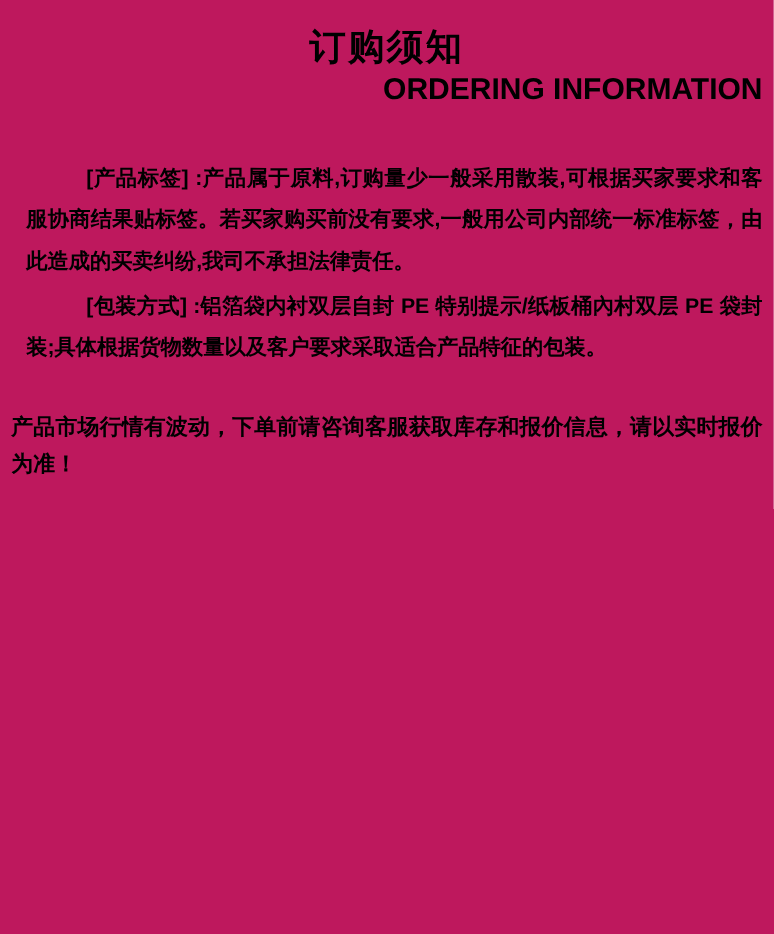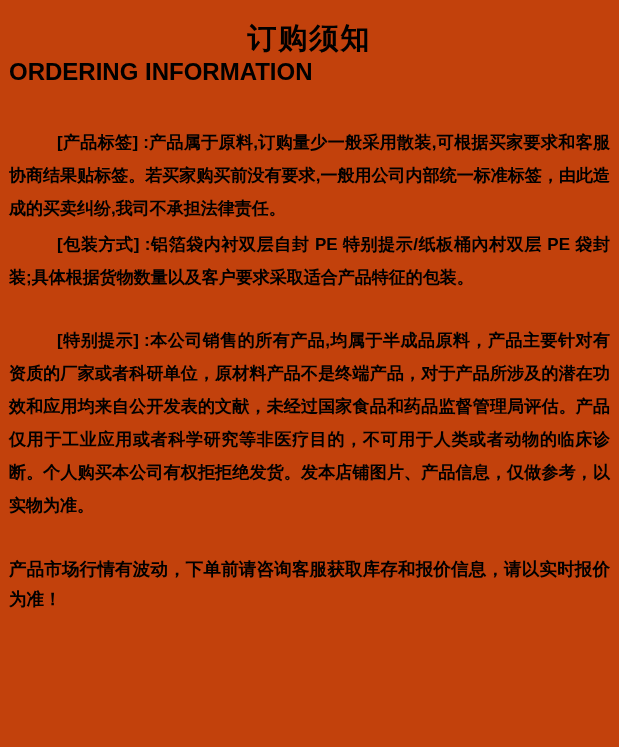--- a/index.html
+++ b/index.html
@@ -13,40 +13,40 @@
     height: 747px;
     overflow: hidden;
     font-family: "Liberation Sans", "DejaVu Sans", sans-serif;
     font-weight: 700;
     color: #000000;
   }
   .doc {
     width: 619px;
     height: 747px;
     padding: 16px 9px 0 9px;
-    background: #c2410c;
+    background: #be185d;
   }
   .doc-title {
     margin: 6px 0 4px 0;
     text-align: center;
     font-size: 29px;
     font-weight: 700;
     letter-spacing: 2px;
     line-height: 1.15;
   }
   .doc-subtitle {
     margin: 0 0 40px 0;
-    text-align: left;
+    text-align: right;
     font-size: 24px;
     font-weight: 700;
     letter-spacing: 0px;
     line-height: 1.1;
   }
   .body-para {
-    margin: 0 0 3px 0;
+    margin: 0 0 3px 12px;
     font-size: 17px;
     line-height: 33px;
     text-align: justify;
     text-indent: 48px;
     word-break: break-all;
   }
   .para-special {
     margin-top: 30px;
   }
   .market-notice {
@@ -67,18 +67,17 @@
 
   <h2 class="doc-subtitle">ORDERING INFORMATION</h2>
 
   <div>
     <p class="body-para">[产品标签] :产品属于原料,订购量少一般采用散装,可根据买家要求和客服协商结果贴标签。若买家购买前没有要求,一般用公司内部统一标准标签，由此造成的买卖纠纷,我司不承担法律责任。</p>
 
     <p class="body-para">[包装方式] :铝箔袋内衬双层自封 PE 特别提示/纸板桶內村双层 PE 袋封装;具体根据货物数量以及客户要求采取适合产品特征的包装。</p>
 
 
 
-    <p class="body-para para-special">[特别提示] :本公司销售的所有产品,均属于半成品原料，产品主要针对有资质的厂家或者科研单位，原材料产品不是终端产品，对于产品所涉及的潜在功效和应用均来自公开发表的文献，未经过国家食品和药品监督管理局评估。产品仅用于工业应用或者科学研究等非医疗目的，不可用于人类或者动物的临床诊断。个人购买本公司有权拒拒绝发货。发本店铺图片、产品信息，仅做参考，以实物为准。</p>
   </div>
 
   <p class="market-notice">产品市场行情有波动，下单前请咨询客服获取库存和报价信息，请以实时报价为准！</p>
 
 </div>
 
 </body></html>

